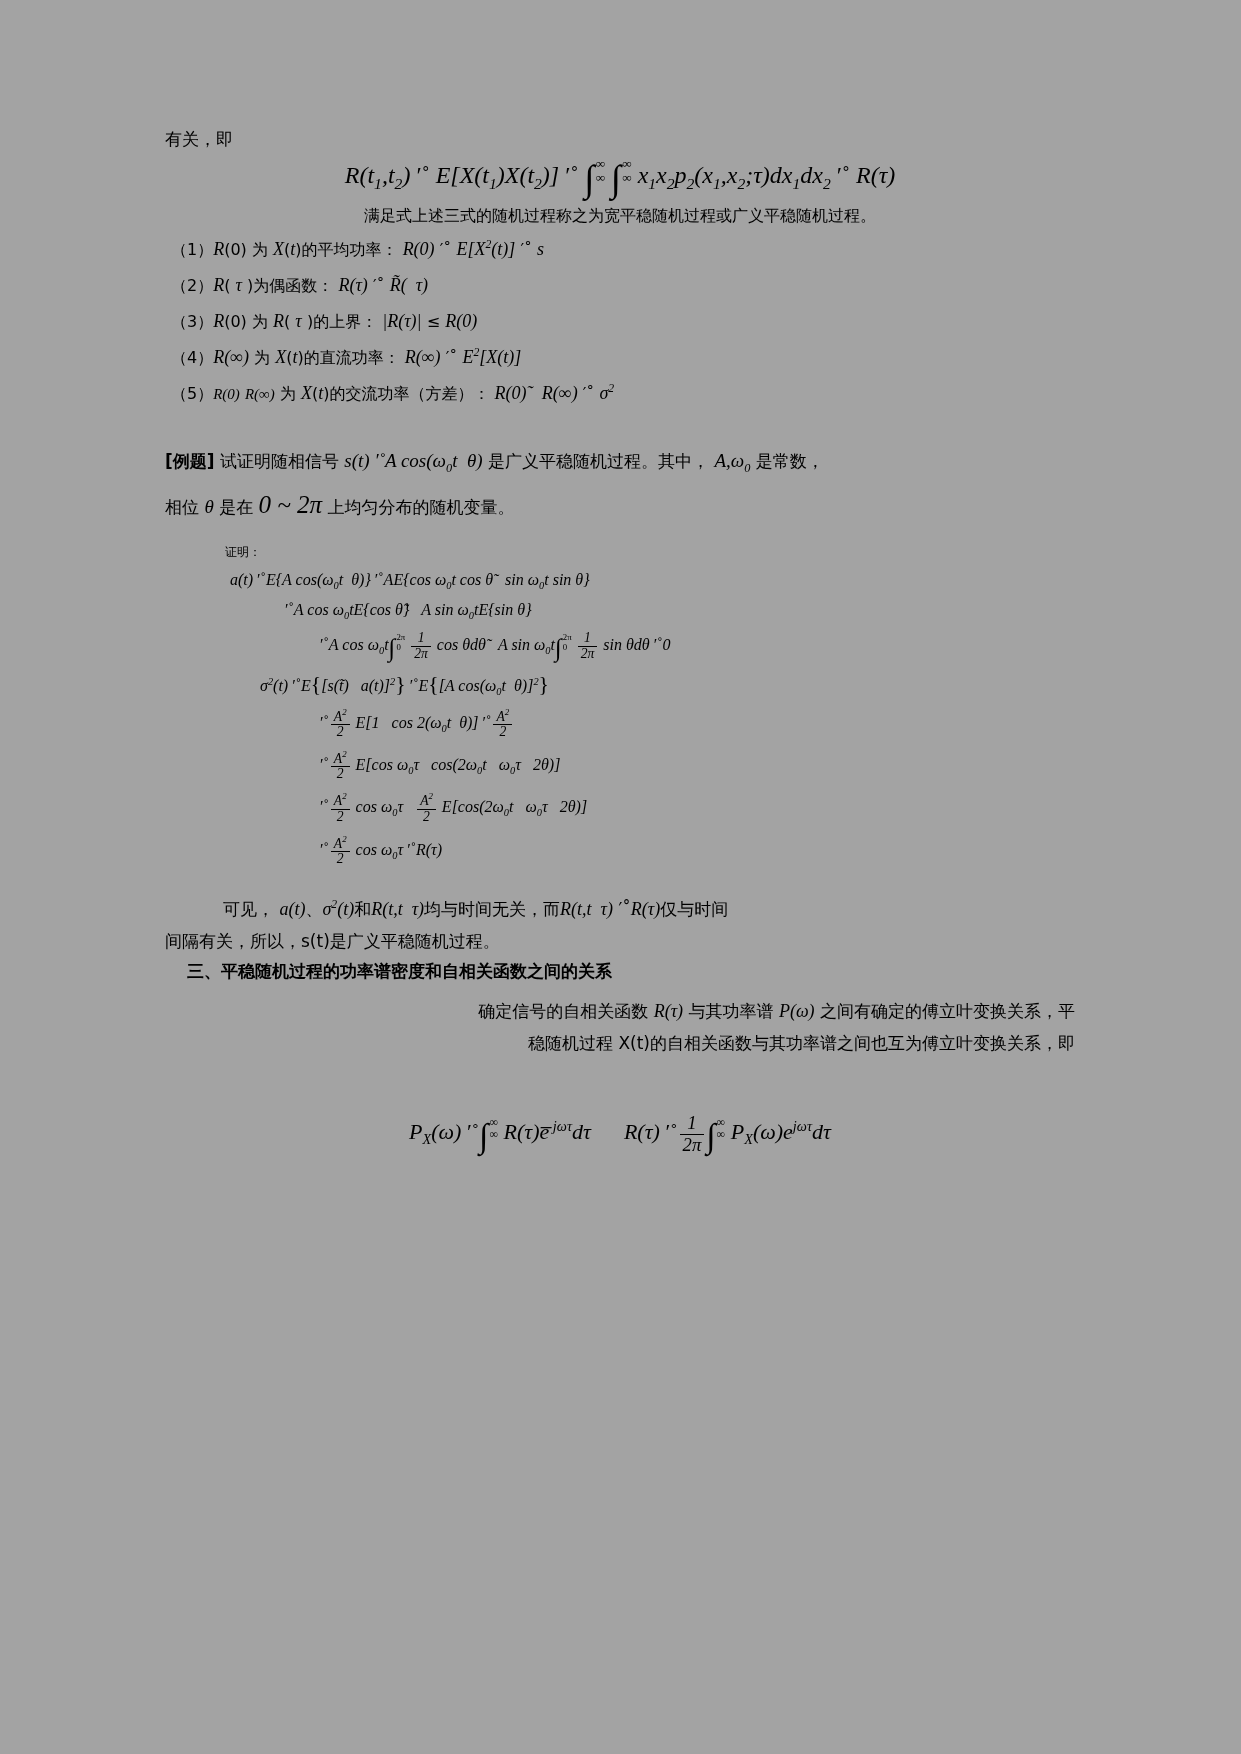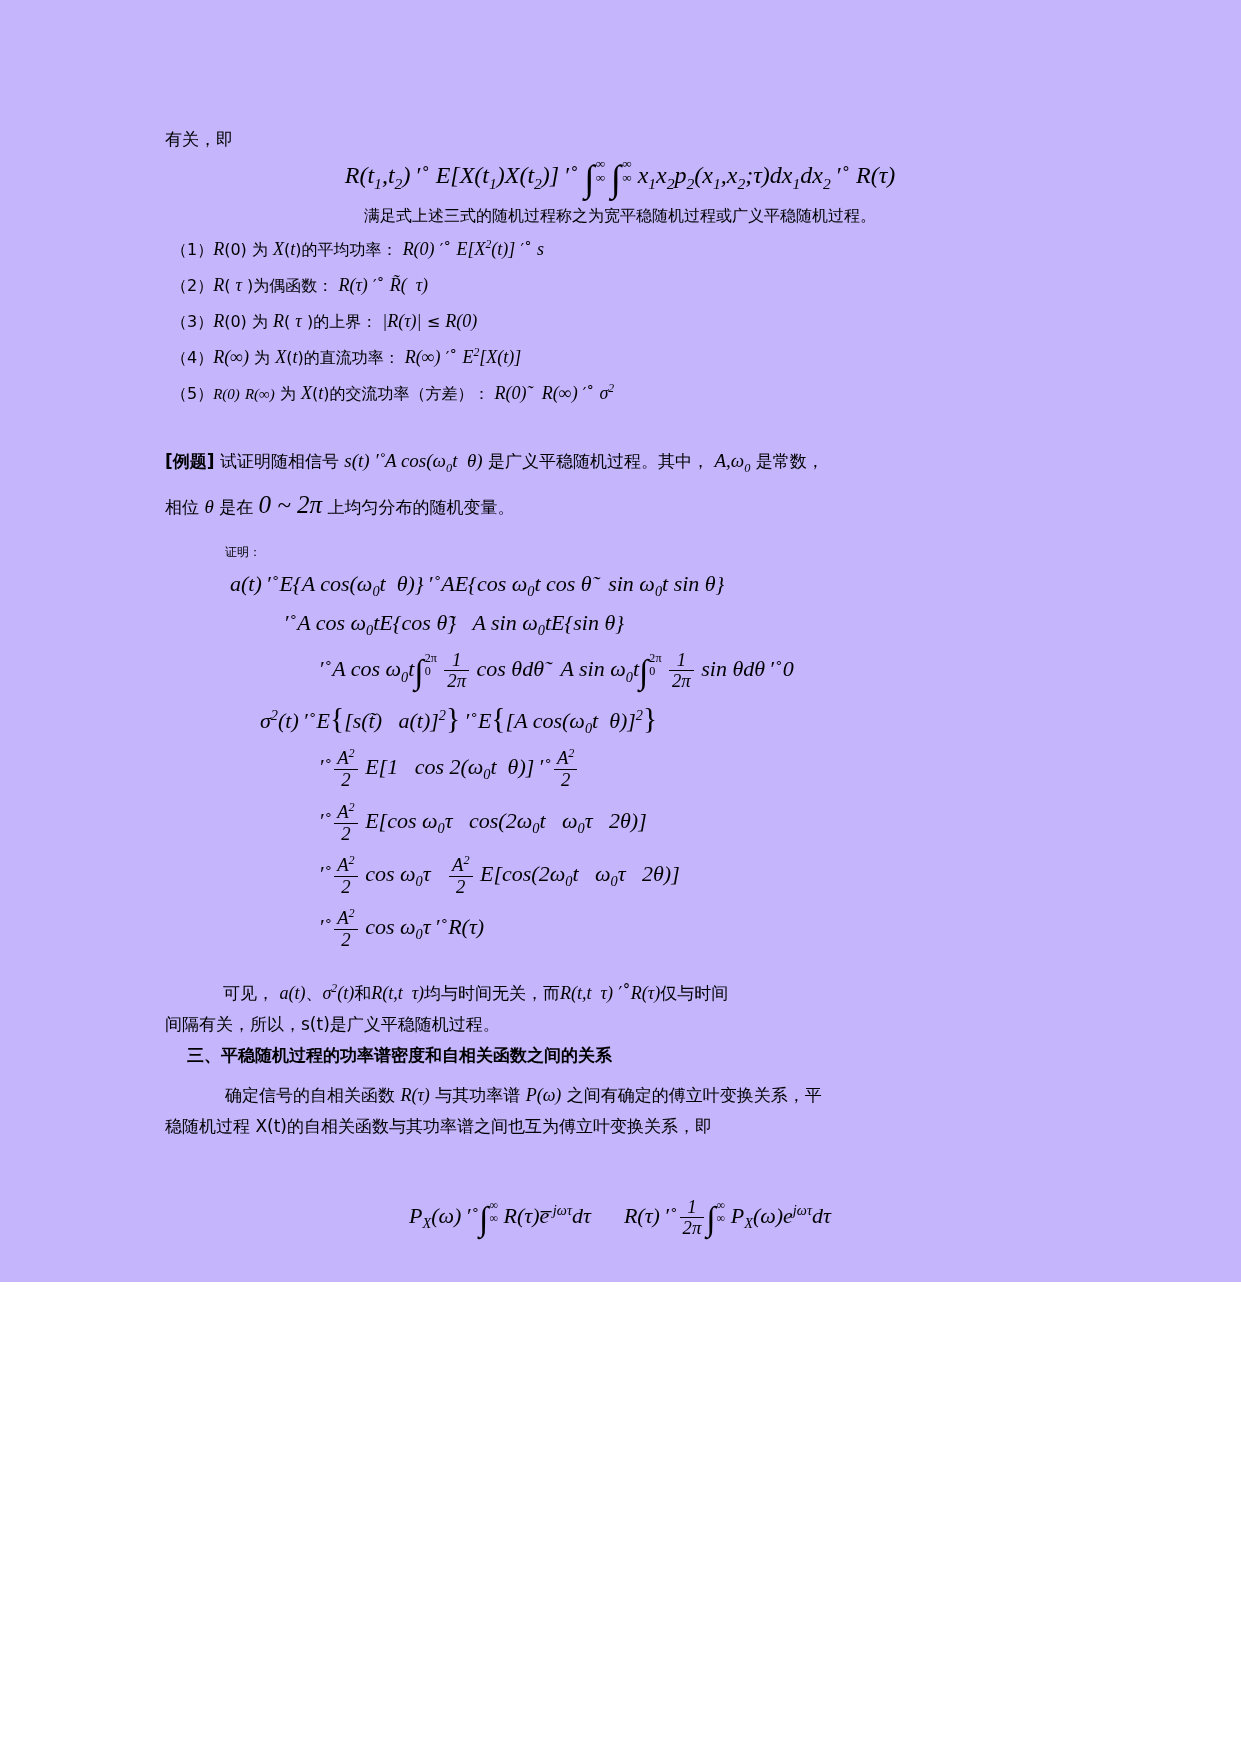--- a/index.html
+++ b/index.html
@@ -2,23 +2,23 @@
 <html><head>
 <meta charset="utf-8">
 <style>
   html, body {
     margin: 0;
     padding: 0;
     background: #ffffff;
   }
   .page {
     width: 1241px;
-    height: 1282px;
+    height: 1754px;
     position: relative;
-    background: #c4b5fd;
+    background: #a3a3a3;
     margin: 0 auto;
     font-family: "Liberation Serif", serif;
     color: #000000;
     overflow: hidden;
   }
   .content {
     position: absolute;
     left: 165px;
     top: 128px;
     width: 910px;
@@ -74,21 +74,21 @@
   .example b { font-family: "DejaVu Sans", sans-serif; }
   .proof-label {
     font-family: "DejaVu Sans", sans-serif;
     font-size: 12px;
     margin-left: 60px;
     margin-top: 16px;
   }
   .eq-block {
     font-family: "Liberation Serif", serif;
     font-style: italic;
-    font-size: 22px;
+    font-size: 16px;
     margin: 10px 0;
     white-space: nowrap;
   }
   .indent1 { margin-left: 65px; }
   .indent2 { margin-left: 120px; }
   .indent3 { margin-left: 155px; }
   .indent4 { margin-left: 95px; }
   .conclusion {
     font-family: "DejaVu Sans", sans-serif;
     font-size: 17px;
@@ -98,20 +98,21 @@
   .conclusion .math, .para .math {
     font-family: "Liberation Serif", serif;
     font-style: italic;
     font-size: 18px;
   }
   .para {
     font-family: "DejaVu Sans", sans-serif;
     font-size: 17px;
     line-height: 1.8;
     margin-top: 4px;
+    text-align: right;
   }
   .final-eq {
     text-align: center;
     font-family: "Liberation Serif", serif;
     font-style: italic;
     font-size: 22px;
     margin-top: 55px;
     white-space: nowrap;
   }
   

